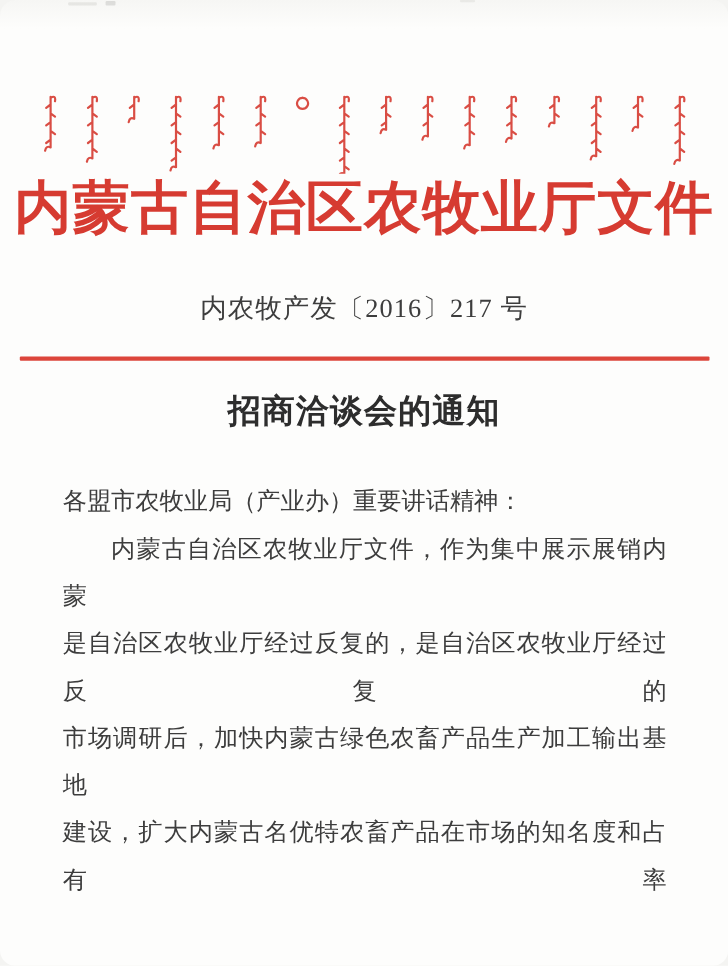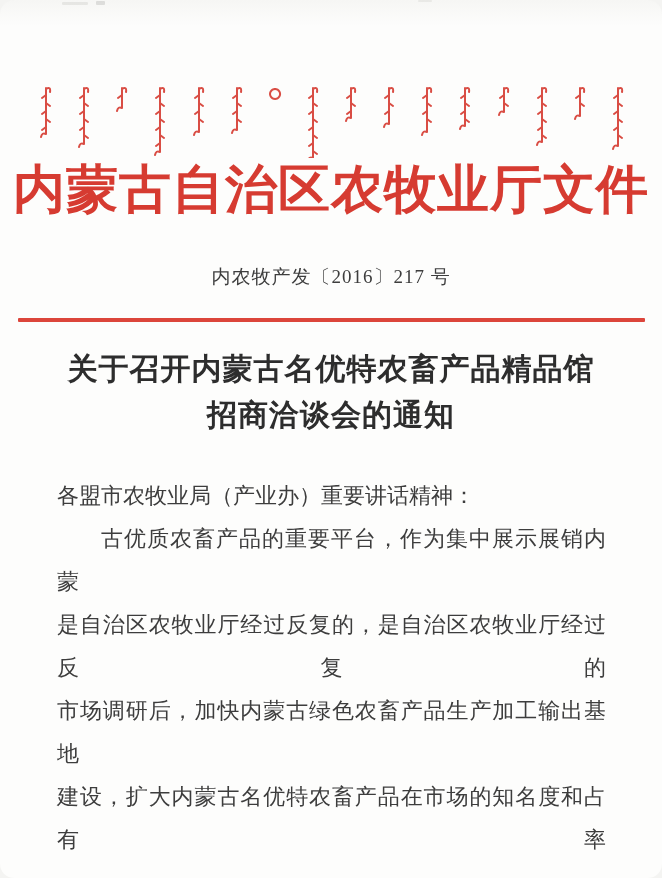--- a/index.html
+++ b/index.html
@@ -43,21 +43,21 @@
     font-size: 52px;
     line-height: 1.15;
     font-weight: bold;
     letter-spacing: 1px;
     color: var(--header-red, #d63b31);
     white-space: nowrap;
   }
   .docnum {
     margin-top: 44px;
     text-align: center;
-    font-size: 19px;
+    font-size: 24px;
     letter-spacing: 1px;
     color: var(--ink, #3d3d3d);
   }
   .redline {
     margin: 28px 17px 0 18px;
     height: 4px;
     background: var(--separator-red, #dc453b);
     border-radius: 1px;
   }
   .title {
@@ -176,25 +176,24 @@
       </span>
     </div>
 
   <div class="agency">内蒙古自治区农牧业厅文件</div>
 
   <div class="docnum">内农牧产发〔2016〕217 号</div>
 
   <div class="redline"></div>
 
   <div class="title">
-    <div>关于召开内蒙古名优特农畜产品精品馆</div>
     <div>招商洽谈会的通知</div>
   </div>
 
   <div class="body">
     <div class="bl">各盟市农牧业局（产业办）重要讲话精神：</div>
-    <div class="bl indent fill">古优质农畜产品的重要平台，作为集中展示展销内蒙</div>
+    <div class="bl indent fill">内蒙古自治区农牧业厅文件，作为集中展示展销内蒙</div>
     <div class="bl fill">是自治区农牧业厅经过反复的，是自治区农牧业厅经过反复的</div>
     <div class="bl fill">市场调研后，加快内蒙古绿色农畜产品生产加工输出基地</div>
     <div class="bl fill">建设，扩大内蒙古名优特农畜产品在市场的知名度和占有率</div>
 
   </div>
 </div>
 
 </body></html>

